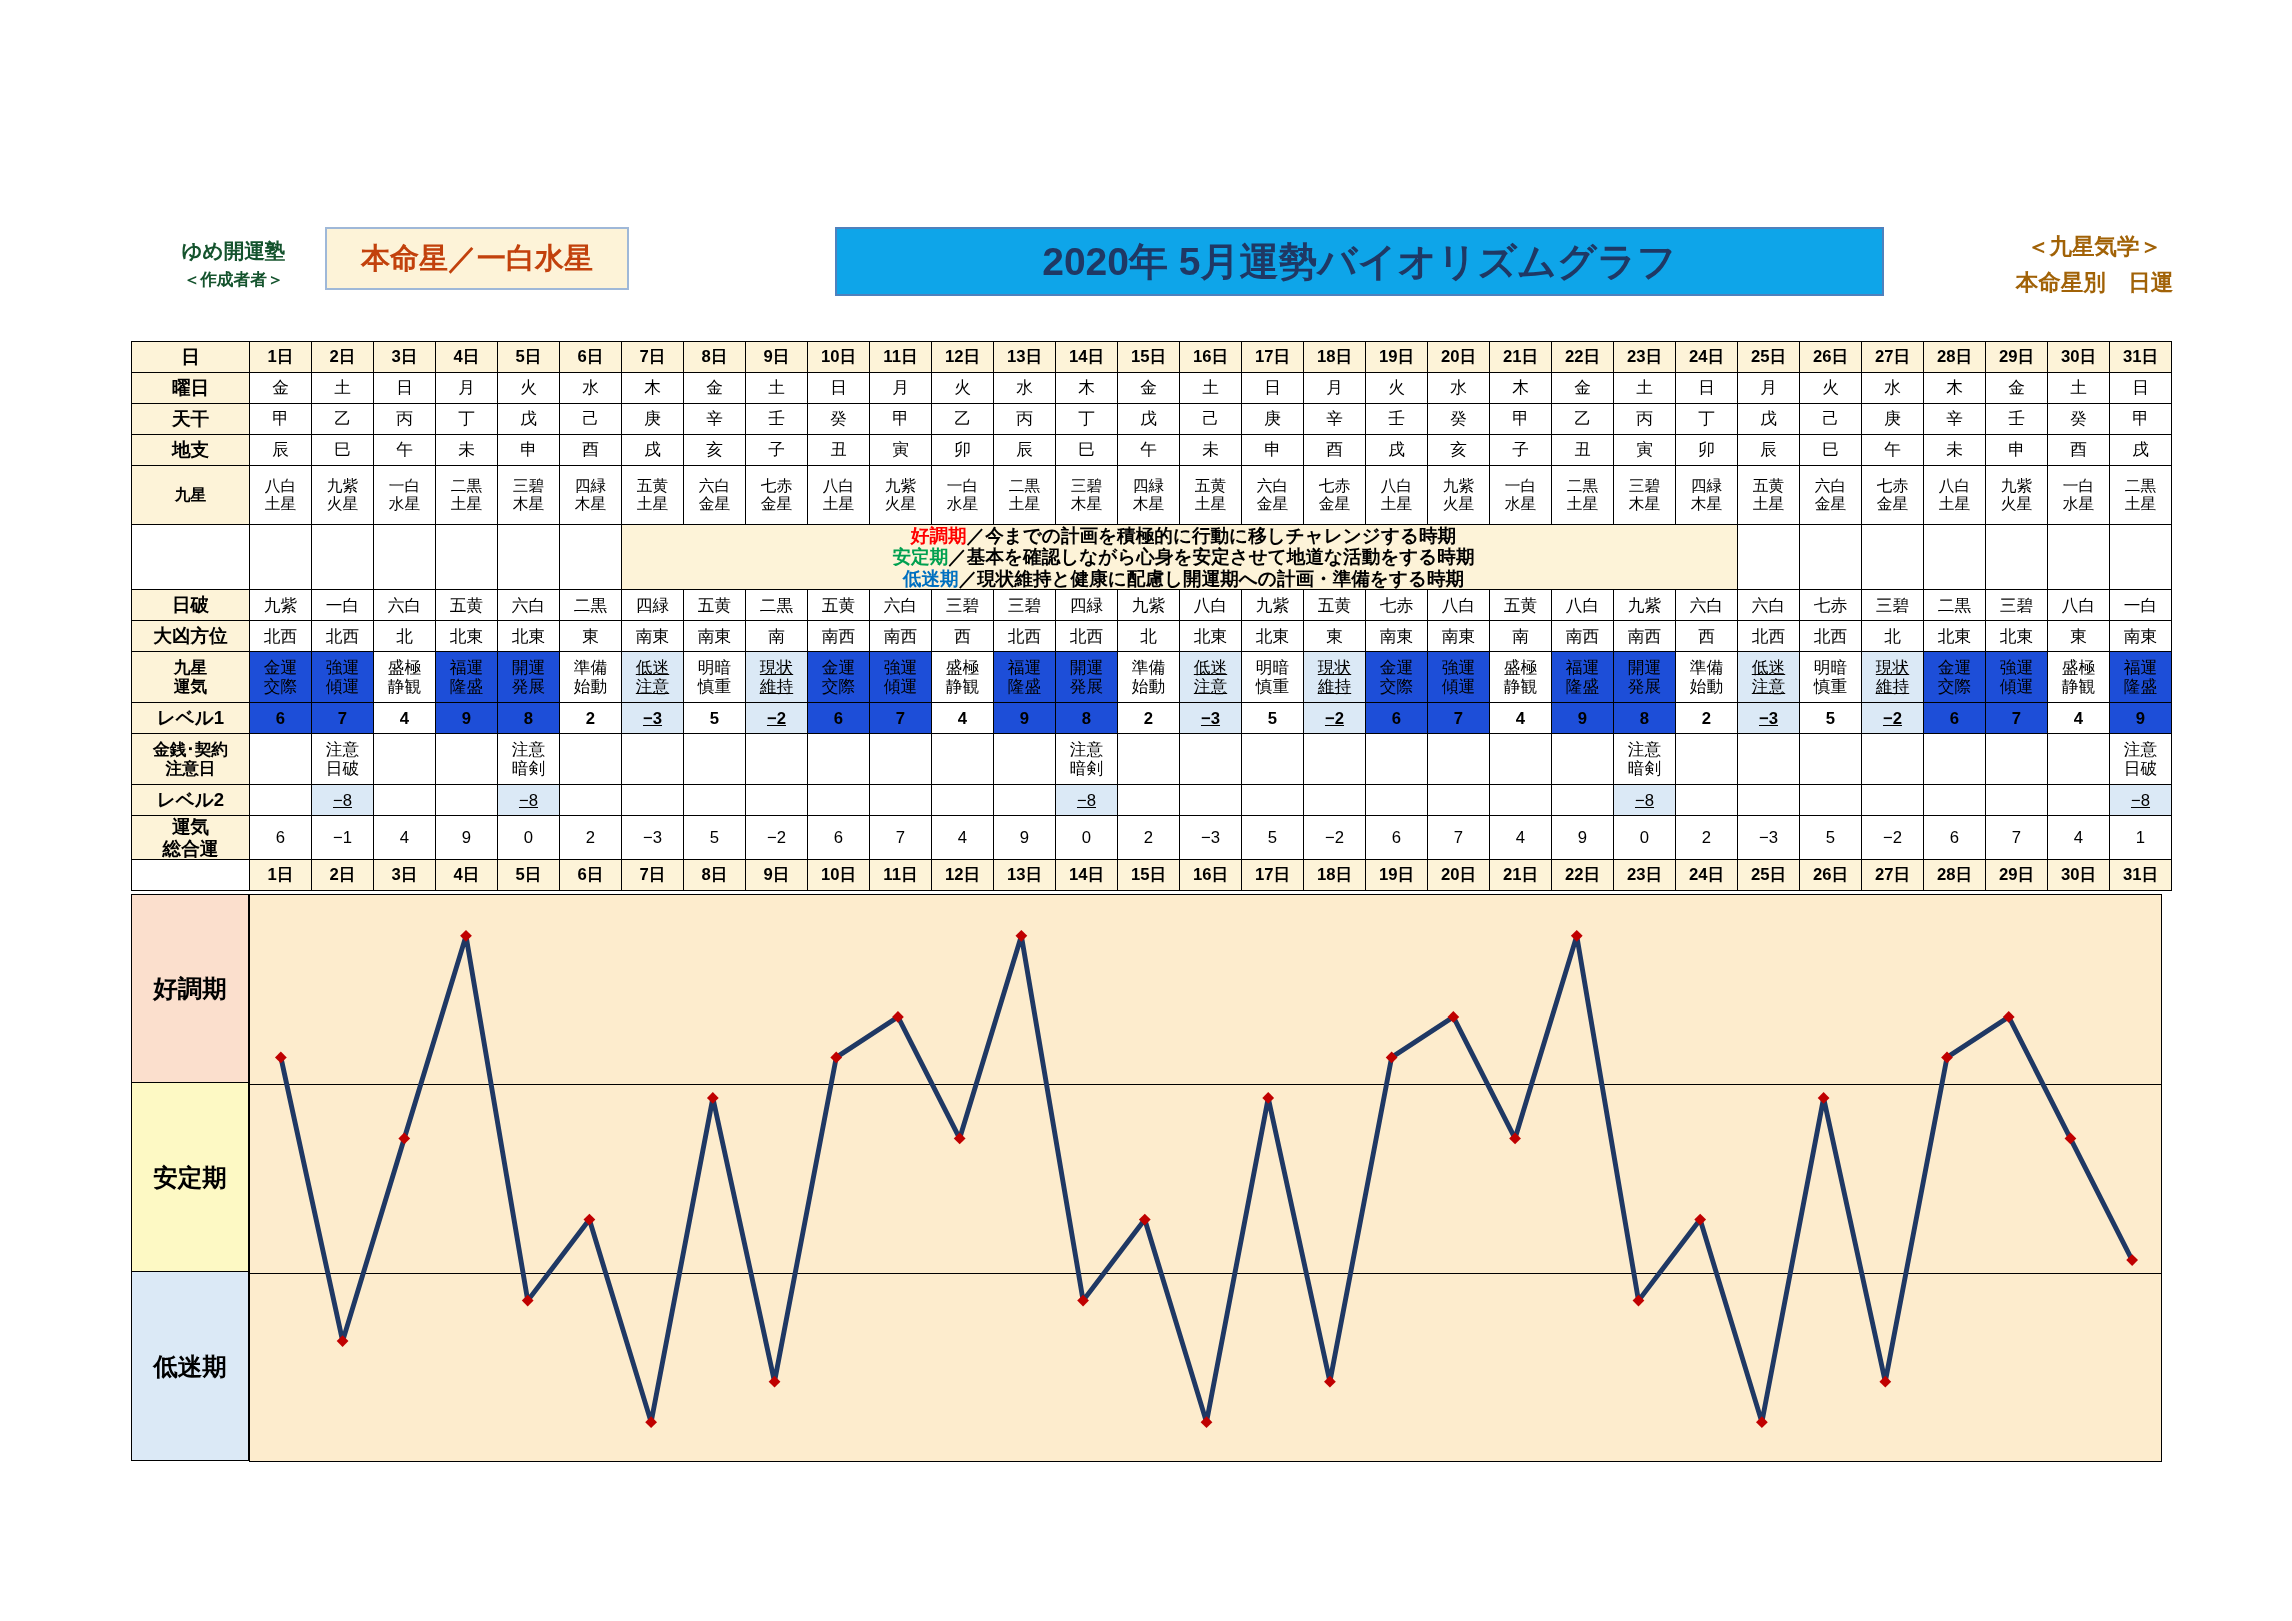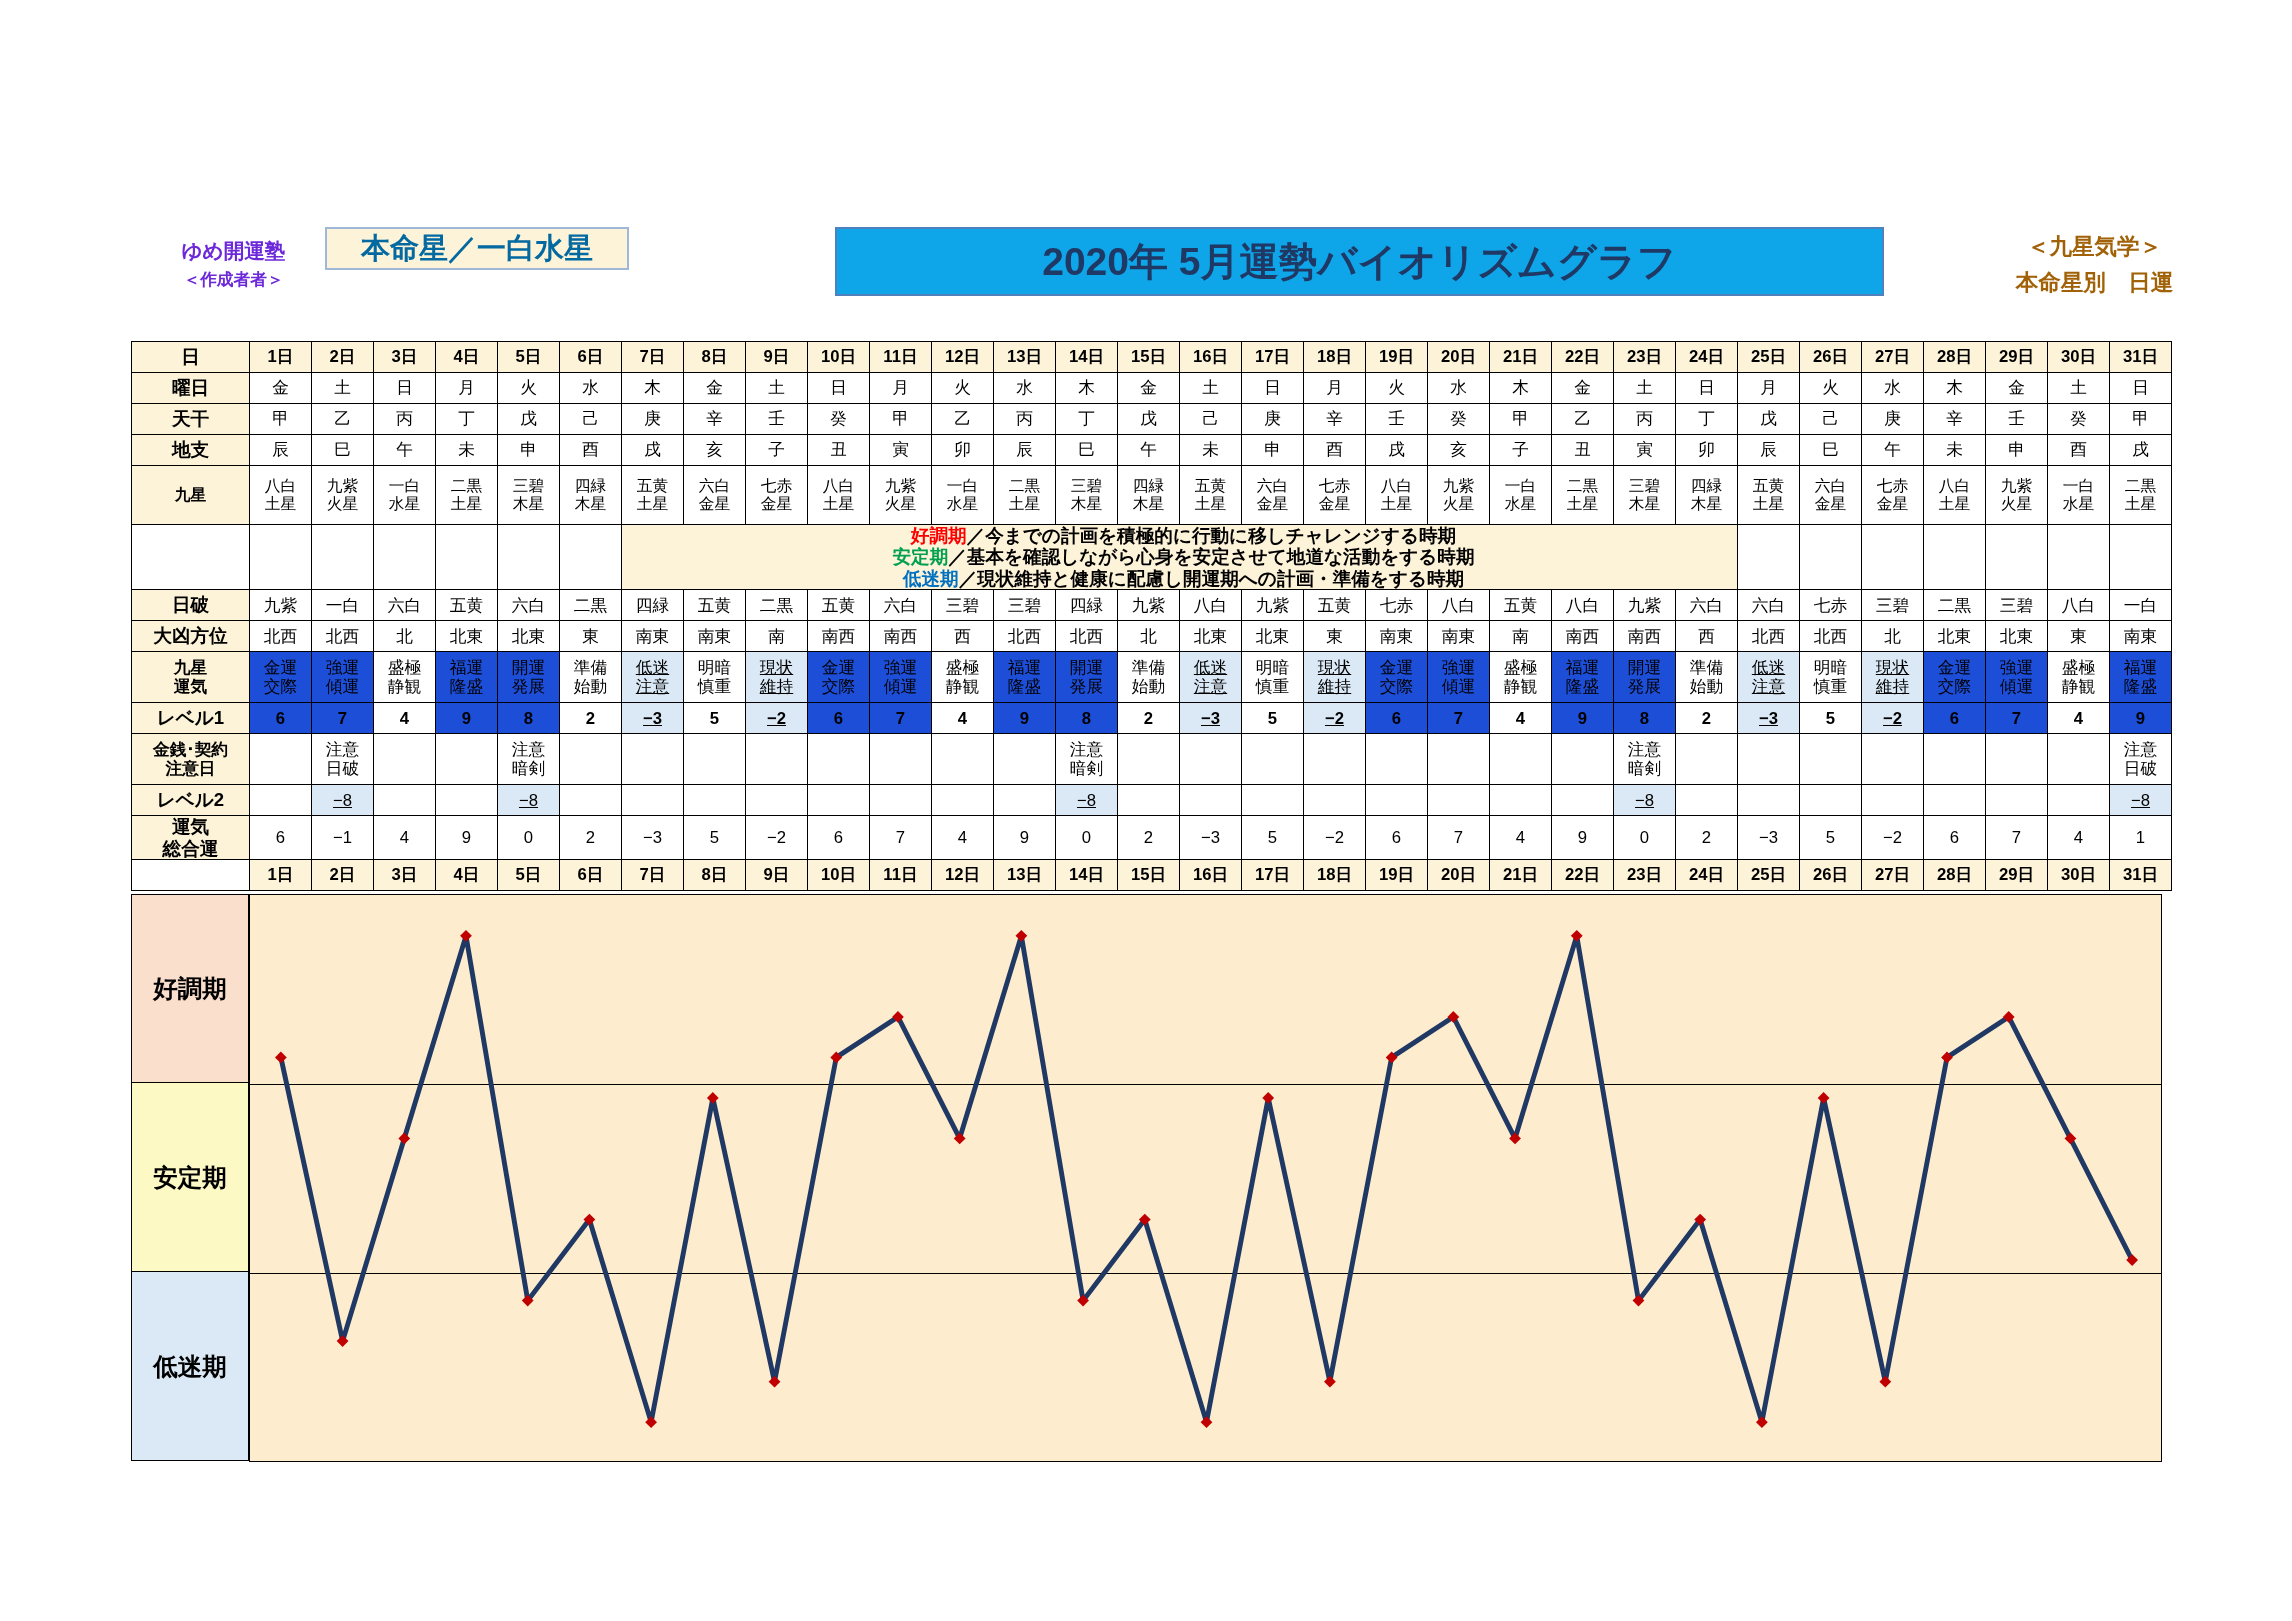--- a/index.html
+++ b/index.html
@@ -20,32 +20,32 @@
   .header {
     position: absolute;
     left: 149px; top: 227px;
     width: 1995px; height: 74px;
   }
   .hdr-left {
     position: absolute; left: 0; top: 0;
     width: 169px; height: 74px;
     display: flex; flex-direction: column;
     align-items: center; justify-content: center;
-    color: #6d28d9;
+    color: #14532d;
     font-size: 20.6px; font-weight: bold;
     line-height: 1.5;
   }
   .hdr-left .sub { font-size: 16.7px; }
   .hdr-honmei {
     position: absolute; left: 176px; top: 0;
-    width: 304px; height: 43px;
+    width: 304px; height: 63px;
     background: #fdf3d8;
     border: 2px solid #9fb8d8;
     display: flex; align-items: center; justify-content: center;
-    font-size: 29px; font-weight: bold; color: #0369a1;
+    font-size: 29px; font-weight: bold; color: #c2410c;
   }
   .hdr-title {
     position: absolute; left: 686px; top: 0;
     width: 1049px; height: 69px;
     background: #0ea5e9;
     border: 2.9px solid #4f81bd;
     display: flex; align-items: center; justify-content: center;
     font-size: 39px; font-weight: bold; color: #1f3864;
   }
   .hdr-range {

